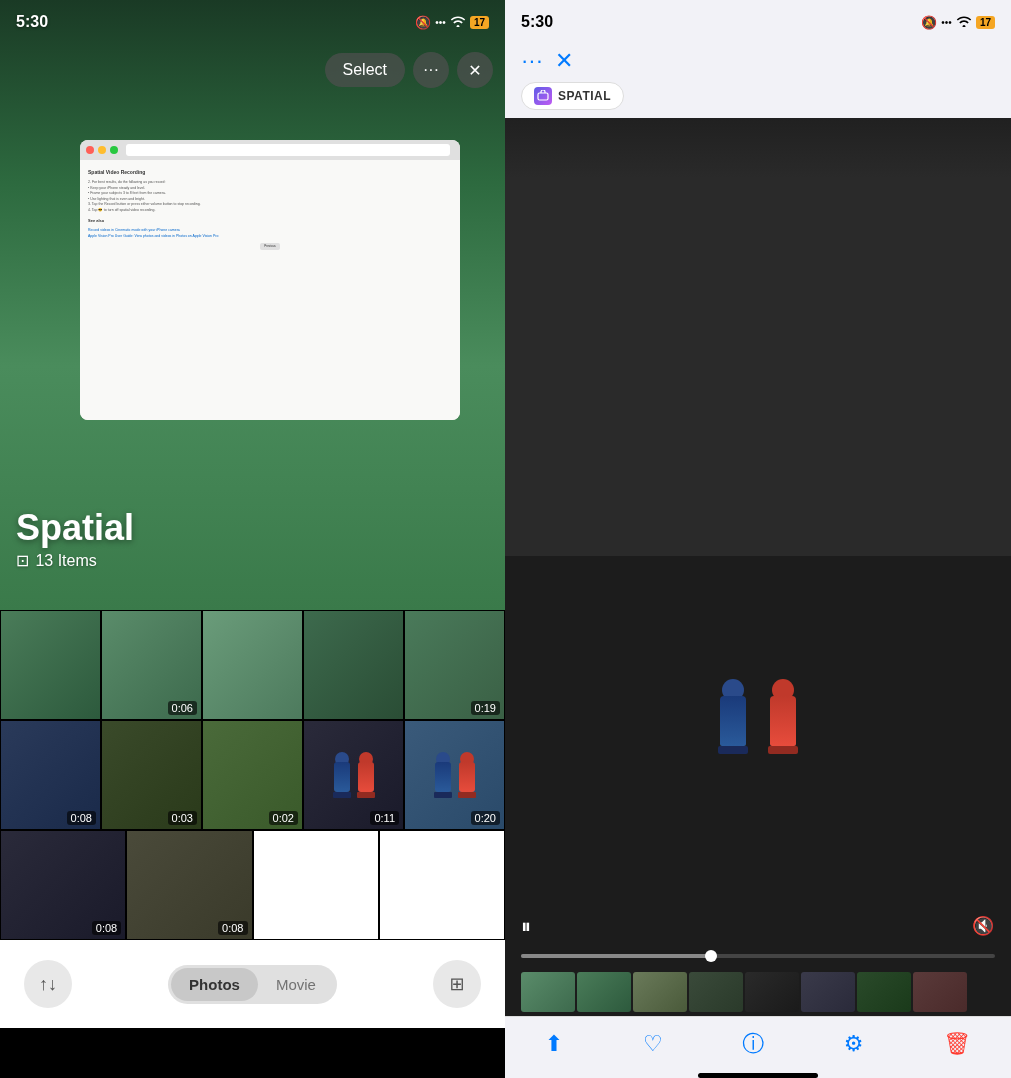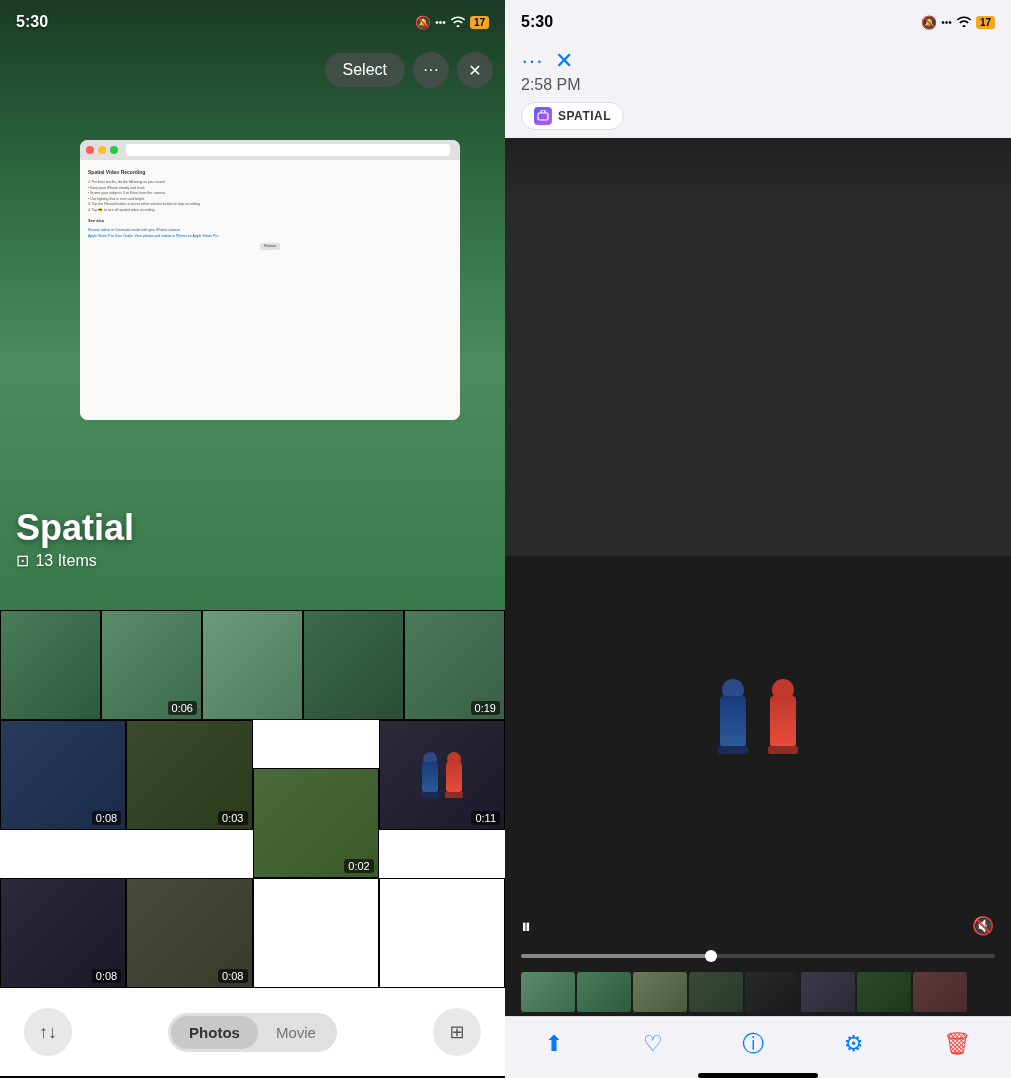--- a/index.html
+++ b/index.html
@@ -633,38 +633,53 @@
       </div>
     </div>
 
     <div class="thumb-row">
       <div class="thumb-cell" style="background:linear-gradient(135deg,#2a3a5a,#1a2a4a);">
         <span class="thumb-duration">0:08</span>
       </div>
       <div class="thumb-cell" style="background:linear-gradient(135deg,#3a4a2a,#2a3a1a);">
         <span class="thumb-duration">0:03</span>
       </div>
-      <div class="thumb-cell" style="background:linear-gradient(135deg,#4a6a3a,#3a5a2a);margin-top:48px;">
+      <div class="thumb-cell" style="background:linear-gradient(135deg,#4a6a3a,#3a5a2a);">
         <span class="thumb-duration">0:02</span>
       </div>
       <div class="thumb-cell" style="background:linear-gradient(135deg,#2a2a3a,#1a1a2a); display:flex; align-items:center; justify-content:center;">
         <div style="display:flex; gap:6px; align-items:flex-end;">
           <div style="display:flex;flex-direction:column;align-items:center;">
             <div style="width:14px;height:14px;border-radius:50%;background:#2a4a8a;"></div>
             <div style="width:16px;height:30px;background:linear-gradient(180deg,#1a3a7a,#2a5a9a);border-radius:3px;margin-top:-4px;"></div>
             <div style="width:18px;height:6px;background:#1a2a5a;border-radius:1px;"></div>
           </div>
           <div style="display:flex;flex-direction:column;align-items:center;">
             <div style="width:14px;height:14px;border-radius:50%;background:#c0392b;"></div>
             <div style="width:16px;height:30px;background:linear-gradient(180deg,#c0392b,#e74c3c);border-radius:3px;margin-top:-4px;"></div>
             <div style="width:18px;height:6px;background:#922b21;border-radius:1px;"></div>
           </div>
         </div>
         <span class="thumb-duration">0:11</span>
       </div>
+      <div class="thumb-cell" style="background:linear-gradient(135deg,#3a5a7a,#2a4a6a); display:flex; align-items:center; justify-content:center;">
+        <div style="display:flex; gap:6px; align-items:flex-end;">
+          <div style="display:flex;flex-direction:column;align-items:center;">
+            <div style="width:14px;height:14px;border-radius:50%;background:#2a4a8a;"></div>
+            <div style="width:16px;height:30px;background:linear-gradient(180deg,#1a3a7a,#2a5a9a);border-radius:3px;margin-top:-4px;"></div>
+            <div style="width:18px;height:6px;background:#1a2a5a;border-radius:1px;"></div>
+          </div>
+          <div style="display:flex;flex-direction:column;align-items:center;">
+            <div style="width:14px;height:14px;border-radius:50%;background:#c0392b;"></div>
+            <div style="width:16px;height:30px;background:linear-gradient(180deg,#c0392b,#e74c3c);border-radius:3px;margin-top:-4px;"></div>
+            <div style="width:18px;height:6px;background:#922b21;border-radius:1px;"></div>
+          </div>
+        </div>
+        <span class="thumb-duration">0:20</span>
+      </div>
     </div>
 
     <div class="thumb-row">
       <div class="thumb-cell" style="background:linear-gradient(135deg,#2a2a3a,#1a1a2a);">
         <span class="thumb-duration">0:08</span>
       </div>
       <div class="thumb-cell" style="background:linear-gradient(135deg,#4a4a3a,#3a3a2a);">
         <span class="thumb-duration">0:08</span>
       </div>
       <div class="thumb-cell" style="background:#fff;"></div>
@@ -705,21 +720,20 @@
     </div>
 
     
     <div class="date-row">
       <div class="header-actions">
         <button class="header-action-btn">···</button>
         <button class="header-action-btn">✕</button>
       </div>
     </div>
 
-    <div class="time-sub">2:58 PM</div>
 
     
     <div class="spatial-badge">
       <div class="spatial-icon">
         <svg width="12" height="12" viewBox="0 0 12 12" fill="white">
           <rect x="1" y="3" width="10" height="7" rx="1.5" fill="none" stroke="white" stroke-width="1.2"></rect>
           <path d="M4 3V2a2 2 0 014 0v1" fill="none" stroke="white" stroke-width="1.2"></path>
         </svg>
       </div>
       <span class="spatial-text">SPATIAL</span>

